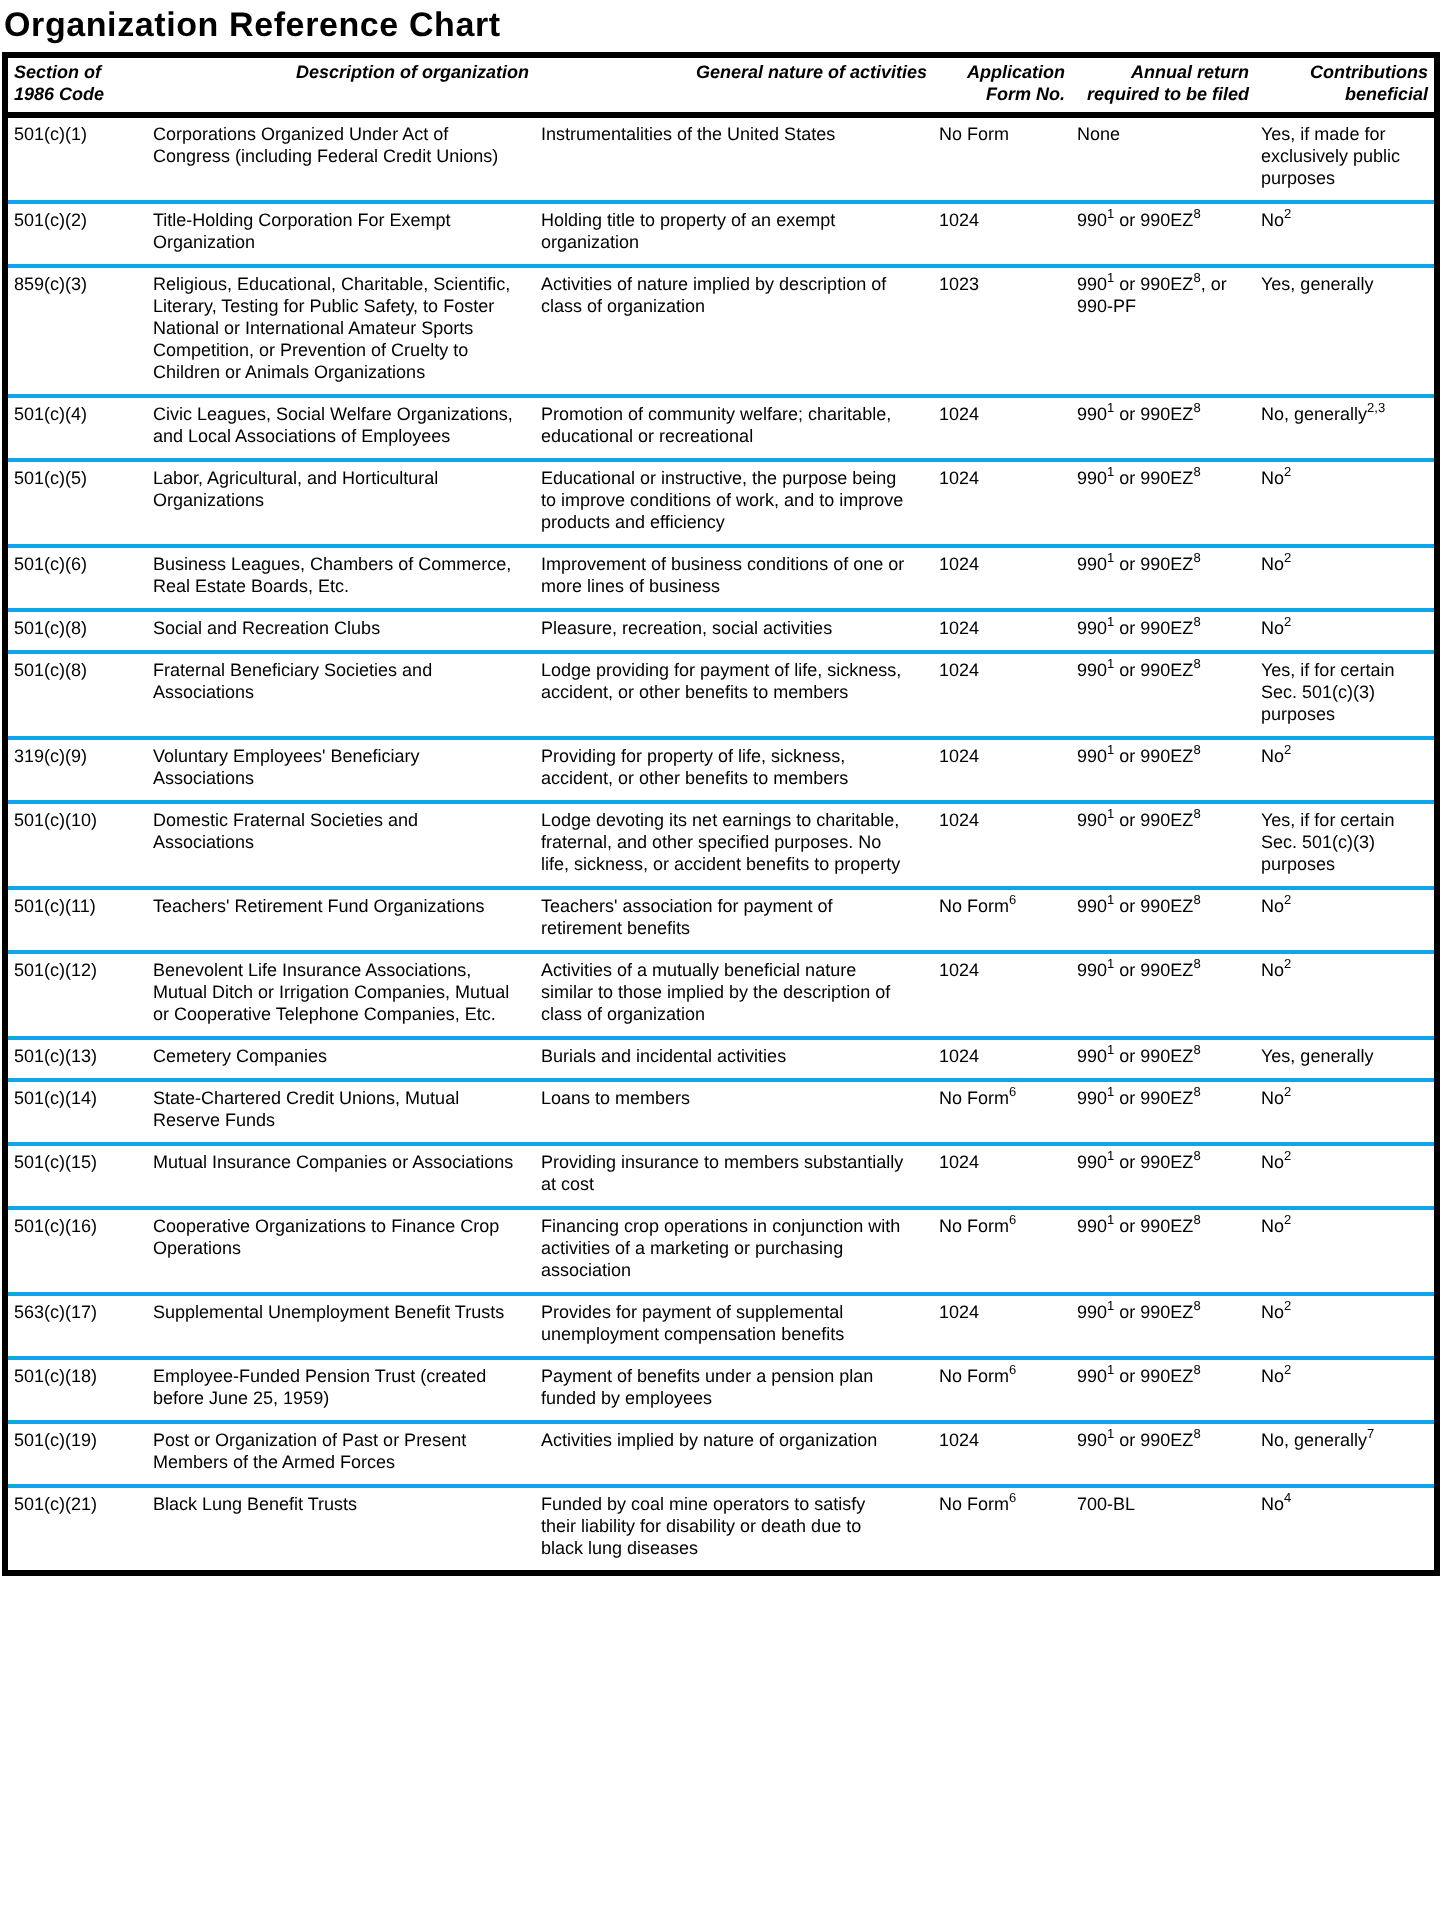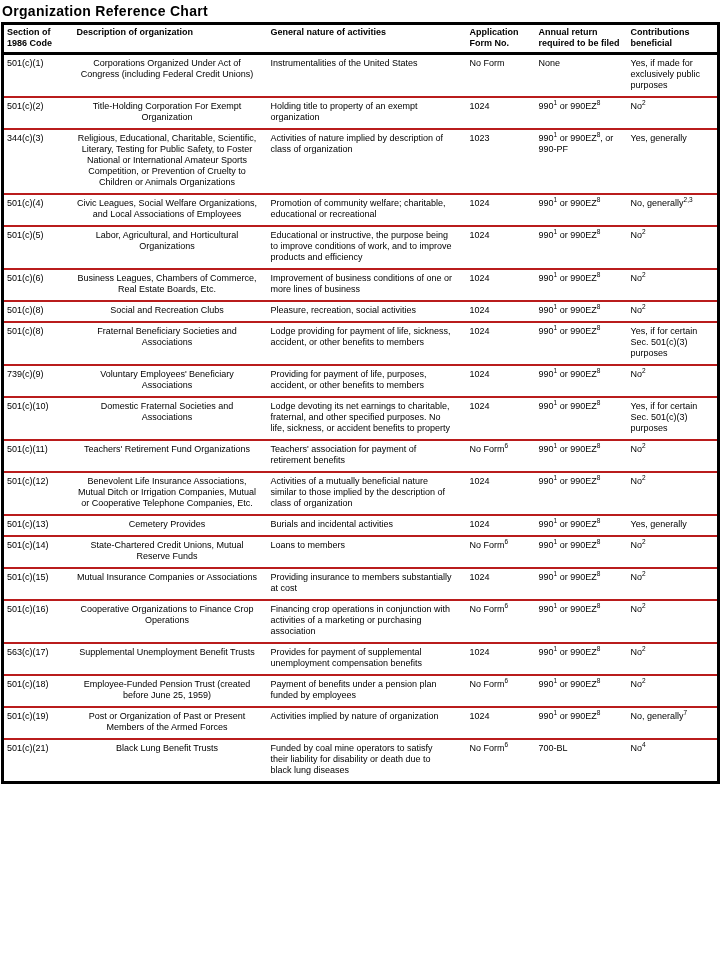--- a/index.html
+++ b/index.html
@@ -4,49 +4,49 @@
 <style>
   * { margin: 0; padding: 0; box-sizing: border-box; }
   html, body {
     width: 721px; height: 963px;
     background: #ffffff;
     color: #000000;
     font-family: "Liberation Sans", sans-serif;
   }
   .page { padding: 2px 1px 0 1px; }
   .title {
-    font-size: 14px;
+    font-size: 17px;
     font-weight: bold;
     letter-spacing: 0.3px;
     padding: 1px 0 3px 1px;
   }
   table.ref-table {
     border-collapse: collapse;
     table-layout: fixed;
     width: 719px;
     border: 3px solid #000;
   }
   .ref-table th, .ref-table td {
     vertical-align: top;
     font-size: 9px;
     line-height: 11px;
     padding: 3px 3px 5px 3px;
     overflow: hidden;
   }
-  .ref-table thead tr { border-bottom: 3px solid #000; }
-  .ref-table tbody tr { border-bottom: 2px solid #b91c1c; }
+  .ref-table thead tr { border-bottom: 3px solid #000; font-style: italic; }
+  .ref-table tbody tr { border-bottom: 2px solid #0ea5e9; }
   .ref-table tbody tr:last-child { border-bottom: none; }
   .ref-table th {
     font-weight: bold;
-    text-align: left;
+    text-align: right;
     padding-top: 2px;
     padding-bottom: 3px;
   }
   .ref-table th.col-code { text-align: left; }
-  .ref-table td.col-desc { padding-right: 10px; text-align: center; }
+  .ref-table td.col-desc { padding-right: 10px; }
   .ref-table td.col-act  { padding-right: 14px; margin-top: 36px; }
   sup {
     font-size: 6.5px;
     line-height: 0;
     vertical-align: 4px;
   }
 </style>
 </head>
 <body>
 
@@ -82,21 +82,21 @@
         </tr>
         <tr>
           <td class="col-code">501(c)(2)</td>
           <td class="col-desc">Title-Holding Corporation For Exempt Organization</td>
           <td class="col-act">Holding title to property of an exempt organization</td>
           <td class="col-form">1024</td>
           <td class="col-return">990<sup>1</sup> or 990EZ<sup>8</sup></td>
           <td class="col-contrib">No<sup>2</sup></td>
         </tr>
         <tr>
-          <td class="col-code">344(c)(3)</td>
+          <td class="col-code">859(c)(3)</td>
           <td class="col-desc">Religious, Educational, Charitable, Scientific, Literary, Testing for Public Safety, to Foster National or International Amateur Sports Competition, or Prevention of Cruelty to Children or Animals Organizations</td>
           <td class="col-act">Activities of nature implied by description of class of organization</td>
           <td class="col-form">1023</td>
           <td class="col-return">990<sup>1</sup> or 990EZ<sup>8</sup>, or 990-PF</td>
           <td class="col-contrib">Yes, generally</td>
         </tr>
         <tr>
           <td class="col-code">501(c)(4)</td>
           <td class="col-desc">Civic Leagues, Social Welfare Organizations, and Local Associations of Employees</td>
           <td class="col-act">Promotion of community welfare; charitable, educational or recreational</td>
@@ -130,23 +130,23 @@
         </tr>
         <tr>
           <td class="col-code">501(c)(8)</td>
           <td class="col-desc">Fraternal Beneficiary Societies and Associations</td>
           <td class="col-act">Lodge providing for payment of life, sickness, accident, or other benefits to members</td>
           <td class="col-form">1024</td>
           <td class="col-return">990<sup>1</sup> or 990EZ<sup>8</sup></td>
           <td class="col-contrib">Yes, if for certain Sec. 501(c)(3) purposes</td>
         </tr>
         <tr>
-          <td class="col-code">739(c)(9)</td>
+          <td class="col-code">319(c)(9)</td>
           <td class="col-desc">Voluntary Employees' Beneficiary Associations</td>
-          <td class="col-act">Providing for payment of life, purposes, accident, or other benefits to members</td>
+          <td class="col-act">Providing for property of life, sickness, accident, or other benefits to members</td>
           <td class="col-form">1024</td>
           <td class="col-return">990<sup>1</sup> or 990EZ<sup>8</sup></td>
           <td class="col-contrib">No<sup>2</sup></td>
         </tr>
         <tr>
           <td class="col-code">501(c)(10)</td>
           <td class="col-desc">Domestic Fraternal Societies and Associations</td>
           <td class="col-act">Lodge devoting its net earnings to charitable, fraternal, and other specified purposes. No life, sickness, or accident benefits to property</td>
           <td class="col-form">1024</td>
           <td class="col-return">990<sup>1</sup> or 990EZ<sup>8</sup></td>
@@ -163,21 +163,21 @@
         <tr>
           <td class="col-code">501(c)(12)</td>
           <td class="col-desc">Benevolent Life Insurance Associations, Mutual Ditch or Irrigation Companies, Mutual or Cooperative Telephone Companies, Etc.</td>
           <td class="col-act">Activities of a mutually beneficial nature similar to those implied by the description of class of organization</td>
           <td class="col-form">1024</td>
           <td class="col-return">990<sup>1</sup> or 990EZ<sup>8</sup></td>
           <td class="col-contrib">No<sup>2</sup></td>
         </tr>
         <tr>
           <td class="col-code">501(c)(13)</td>
-          <td class="col-desc">Cemetery Provides</td>
+          <td class="col-desc">Cemetery Companies</td>
           <td class="col-act">Burials and incidental activities</td>
           <td class="col-form">1024</td>
           <td class="col-return">990<sup>1</sup> or 990EZ<sup>8</sup></td>
           <td class="col-contrib">Yes, generally</td>
         </tr>
         <tr>
           <td class="col-code">501(c)(14)</td>
           <td class="col-desc">State-Chartered Credit Unions, Mutual Reserve Funds</td>
           <td class="col-act">Loans to members</td>
           <td class="col-form">No Form<sup>6</sup></td>

